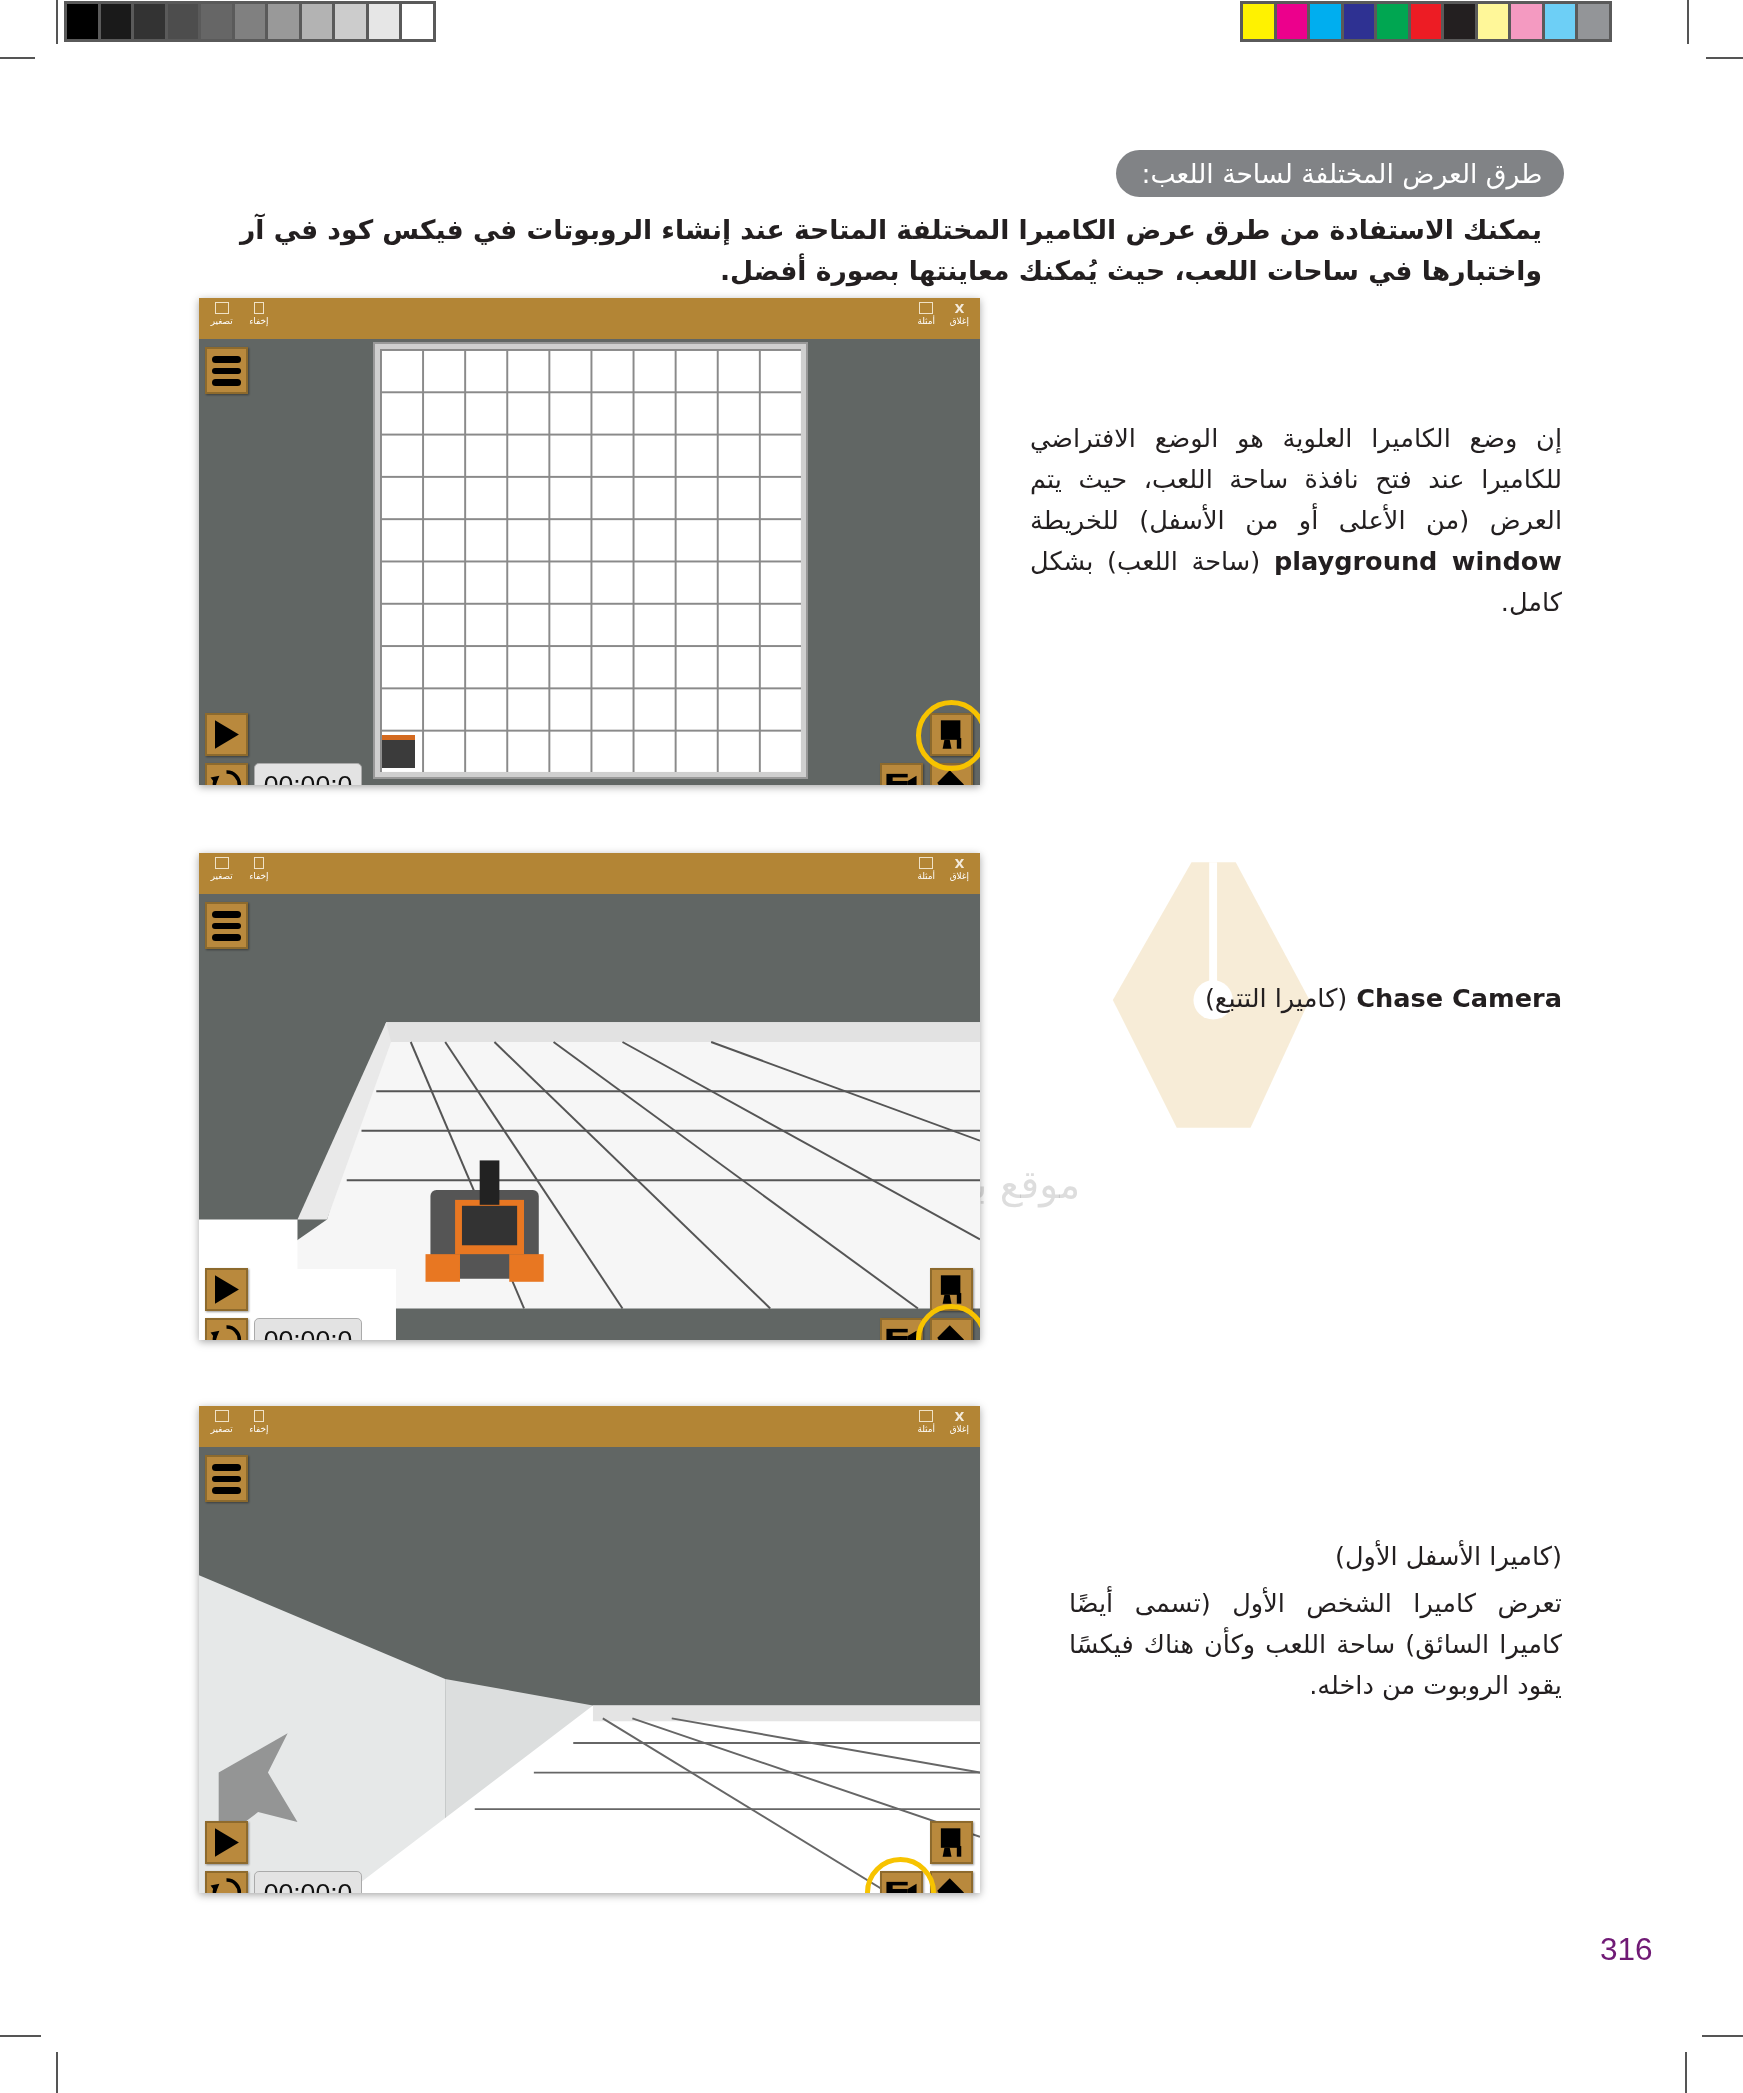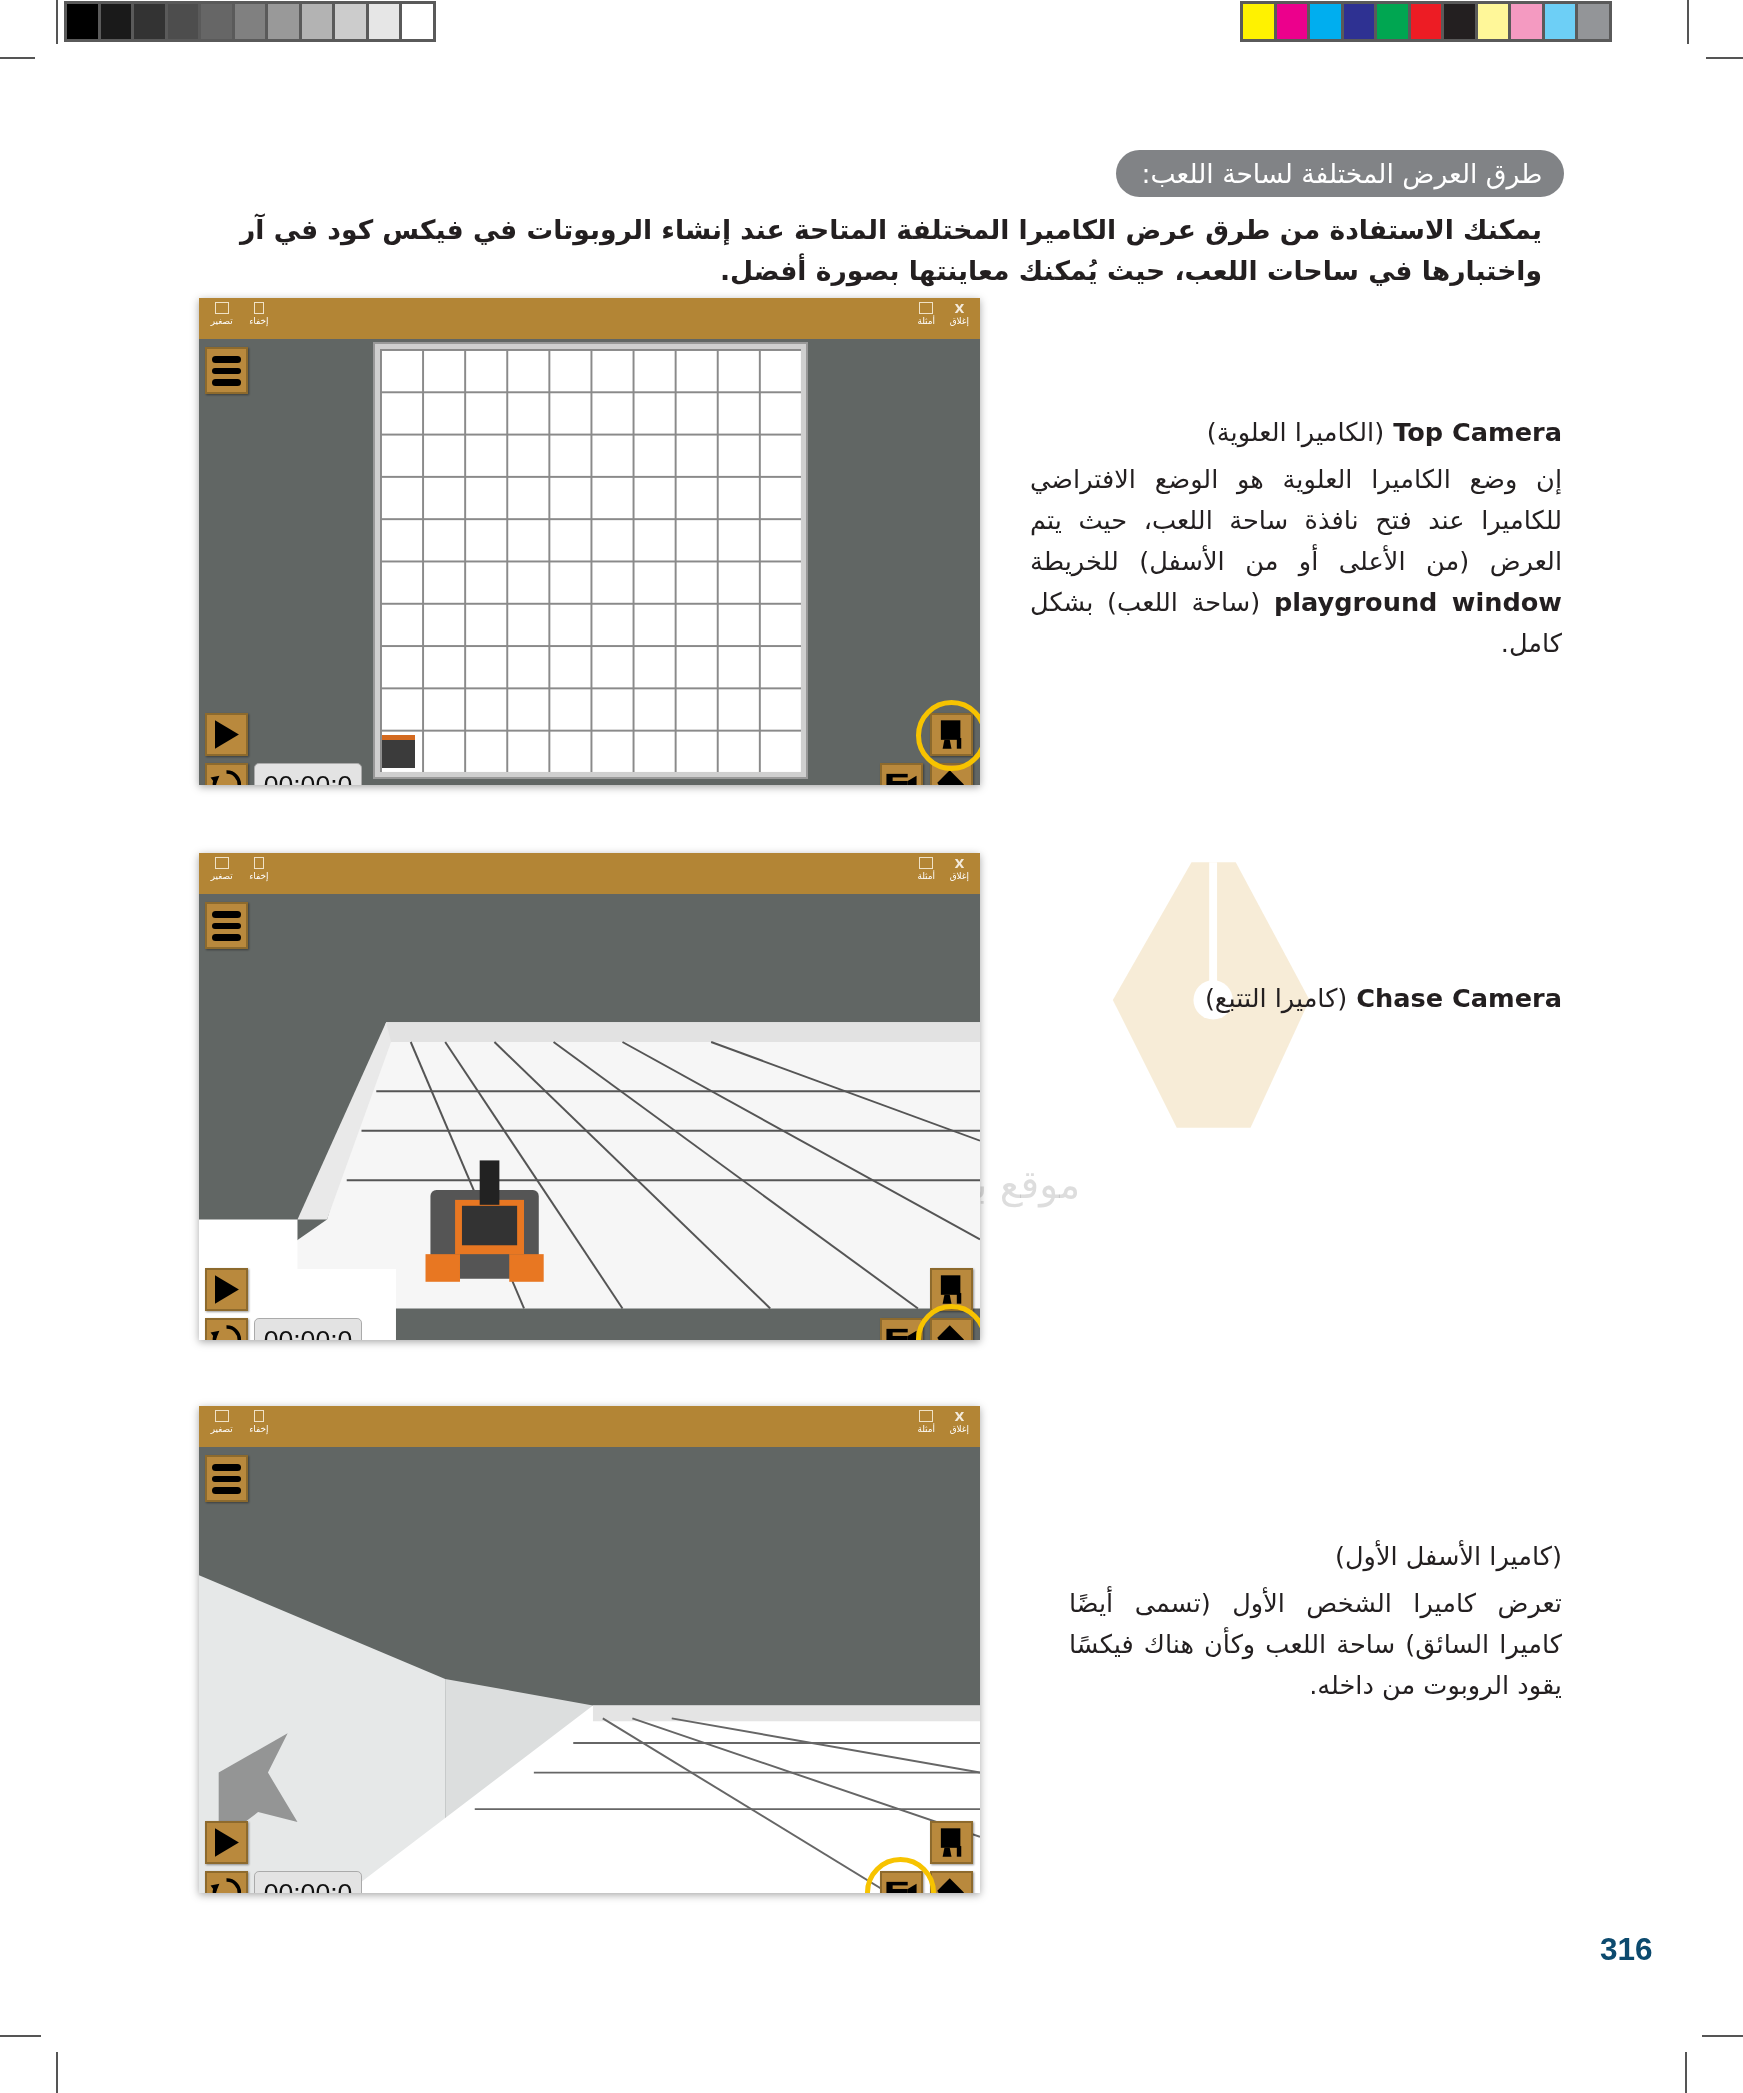--- a/index.html
+++ b/index.html
@@ -40,21 +40,21 @@
   .timer { position: absolute; width: 108px; height: 43px; background: #e3e3e3; border: 1px solid #aaa;
            border-radius: 4.9px; font-size: 26.6px; line-height: 43px; text-align: center; color: #111;
            font-family: "Liberation Sans", sans-serif; }
   .hilite { position: absolute; width: 71px; height: 71px; border: 5.9px solid #f7c300; border-radius: 50%; }
 
   .grid { position: absolute; border: 5.9px solid #cfcfcf; outline: 2px solid #999; background: #fff; }
   .grid-inner { position: absolute; inset: 0;
      background-image: linear-gradient(#8a8a8a 2px, transparent 2px), linear-gradient(90deg, #8a8a8a 2px, transparent 2px);
      background-size: 10% 10%; }
 
-  .pagenum { position: absolute; left: 1600px; top: 1931px; font-size: 31.5px; font-weight: bold; color: #0c4a6e;
+  .pagenum { position: absolute; left: 1600px; top: 1931px; font-size: 31.5px; font-weight: normal; color: #701a75;
              font-family: "Liberation Sans", sans-serif; }
 
   .wm-text { position: absolute; left: 274px; top: 1165px; font-size: 39px; font-weight: bold; letter-spacing: 17.7px;
              color: rgba(120,120,120,0.25); font-family: "DejaVu Sans", sans-serif; }
   .wm-ar { position: absolute; left: 768px; top: 1162px; font-size: 39px; color: rgba(120,120,120,0.25); direction: rtl; }
 </style>
 </head>
 <body>
 
 <div class="crop" style="left:56px;top:0;width:2px;height:44px;"></div>
@@ -289,21 +289,20 @@
         <svg viewBox="0 0 44 44">
           <path d="M6 20 L20 6 L36 22 L28 38 L14 34 Z" fill="#000"></path>
           <path d="M30 30 L40 26 L38 40 Z" fill="#000"></path>
         </svg>
       </div>
     <div class="hilite" style="left:666px;top:410px;"></div>
   </div>
 </div>
 
 <div class="side" style="top:412px;width:532px;">
-  <p class="ttl"><span>Top Camera</span> <span style="font-weight:normal">(الكاميرا العلوية)</span></p>
   <p style="margin-top:5.9px;"><span>إن وضع الكاميرا العلوية هو الوضع الافتراضي للكاميرا عند فتح نافذة ساحة اللعب، حيث يتم العرض (من الأعلى أو من الأسفل) للخريطة </span><b>playground window</b><span> (ساحة اللعب) بشكل كامل.</span></p>
 </div>
 
 <div class="side" style="top:978px;width:512px;">
   <p class="ttl"><span>Chase Camera</span> <span style="font-weight:normal">(كاميرا التتبع)</span></p>
 </div>
 
 <div class="side" style="top:1530px;width:493px;">
   <p style="margin-top:5.9px;">(كاميرا الأسفل الأول)</p>
   <p style="margin-top:5.9px;">تعرض كاميرا الشخص الأول (تسمى أيضًا كاميرا السائق) ساحة اللعب وكأن هناك فيكسًا يقود الروبوت من داخله.</p>

